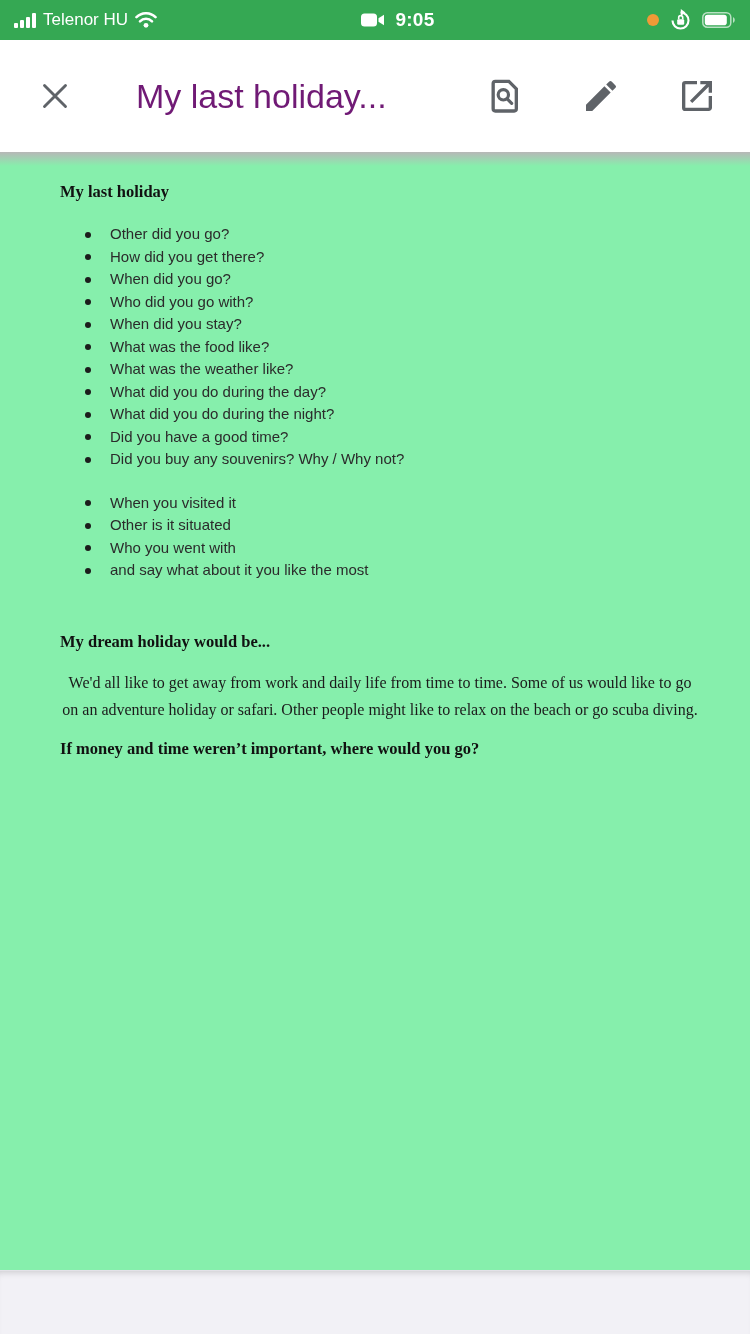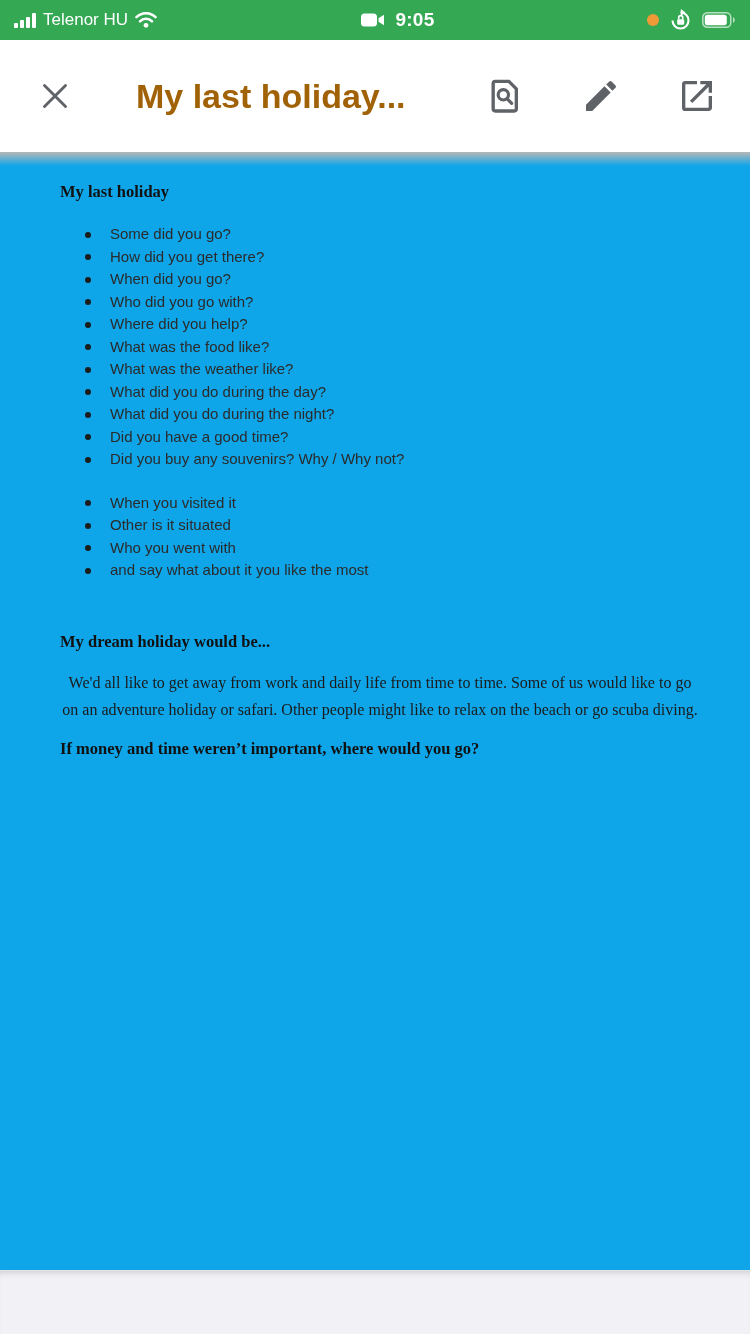--- a/index.html
+++ b/index.html
@@ -23,27 +23,27 @@
 
   
   .toolbar {
     height:112px; background:#fff; display:flex; align-items:center;
     padding:0 30px 0 32px; flex:0 0 auto; position:relative; z-index:20;
   }
   .tb-shadow { position:absolute; left:0; right:0; top:152px; height:14px; z-index:15;
     background:linear-gradient(#b7b7b7, rgba(255,255,255,0)); pointer-events:none; }
   .icon-btn { width:46px; height:46px; display:flex; align-items:center; justify-content:center;
     background:none; border:none; cursor:pointer; }
-  .tb-title { font-size:34px; color:#a16207; margin-left:58px; white-space:nowrap;
-    overflow:hidden; text-overflow:ellipsis; max-width:330px;font-weight:bold; }
+  .tb-title { font-size:34px; color:#701a75; margin-left:58px; white-space:nowrap;
+    overflow:hidden; text-overflow:ellipsis; max-width:330px; }
   .tb-spacer { flex:1; }
   .tb-actions { display:flex; align-items:center; gap:50px; }
 
   
-  .page-wrap { flex:1; overflow:hidden; background:#0ea5e9; position:relative; }
+  .page-wrap { flex:1; overflow:hidden; background:#86efac; position:relative; }
   .doc { padding:30px 50px 0 60px; color:#1c1c1c; }
   .doc-h { font-family:"Liberation Serif", serif; font-weight:700; font-size:16.5px; color:#111; }
   .doc-italic { font-family:"Liberation Sans", sans-serif; font-style:italic; font-size:15px;
     color:#2b2b2b; margin-top:26px; }
   ul.bullets { list-style:none; margin-top:21px; }
   ul.bullets li { position:relative; padding-left:50px; font-size:15px; color:#2b2b2b;
     line-height:22.5px; }
   ul.bullets li::before { content:""; position:absolute; left:25px; top:8.5px;
     width:6px; height:6px; border-radius:50%; background:#1c1c1c; }
   .describe-line { margin-top:50px; font-size:14.5px; color:#2b2b2b; }
@@ -143,25 +143,25 @@
   </div>
   <div class="tb-shadow"></div>
 
   <div class="page-wrap">
     <div class="doc">
       <div class="doc-h">My last holiday</div>
 
 
       <ul class="bullets">
 
-      <li>Some did you go?</li>
+      <li>Other did you go?</li>
           <li>How did you get there?</li>
           <li>When did you go?</li>
           <li>Who did you go with?</li>
-          <li>Where did you help?</li>
+          <li>When did you stay?</li>
           <li>What was the food like?</li>
           <li>What was the weather like?</li>
           <li>What did you do during the day?</li>
           <li>What did you do during the night?</li>
           <li>Did you have a good time?</li>
           <li>Did you buy any souvenirs? Why / Why not?</li>
         </ul>
 
 
       <ul class="bullets">

